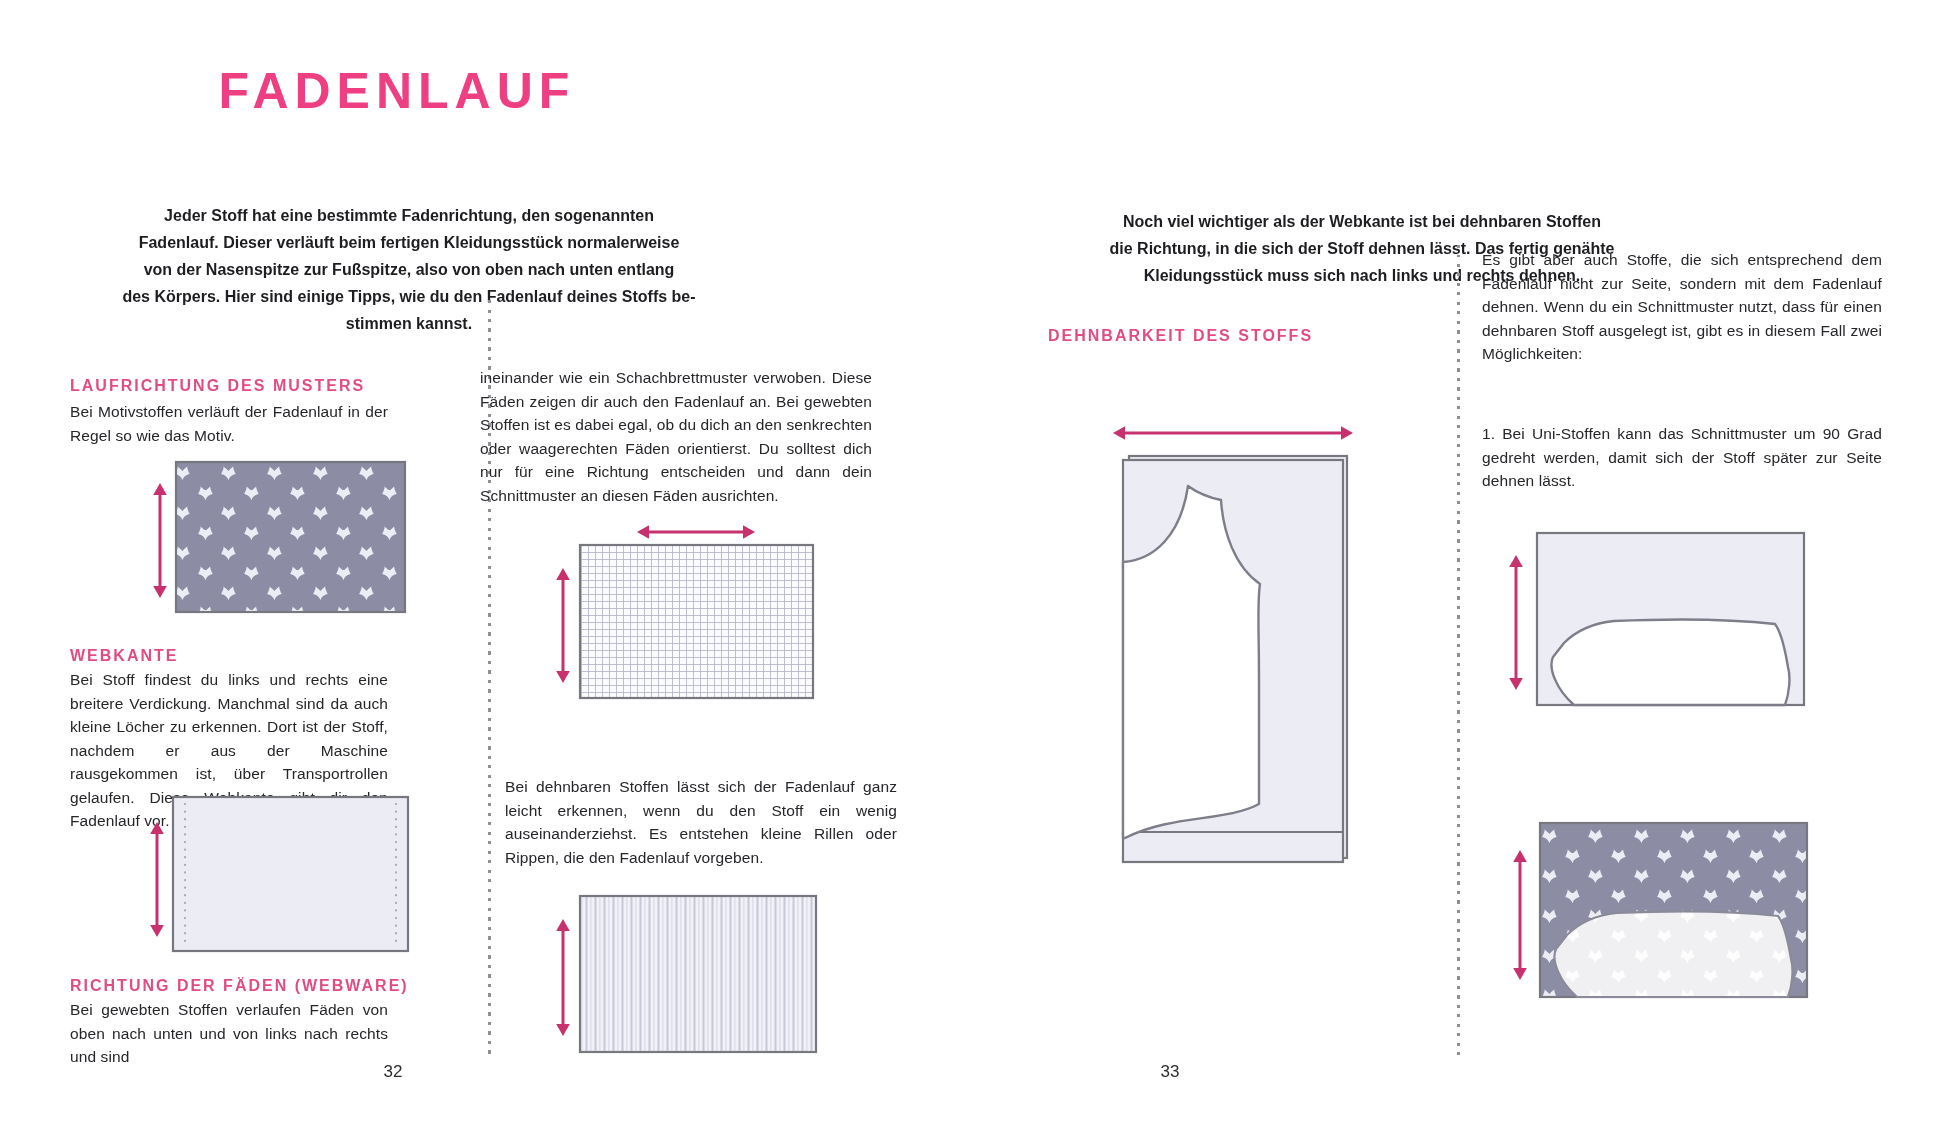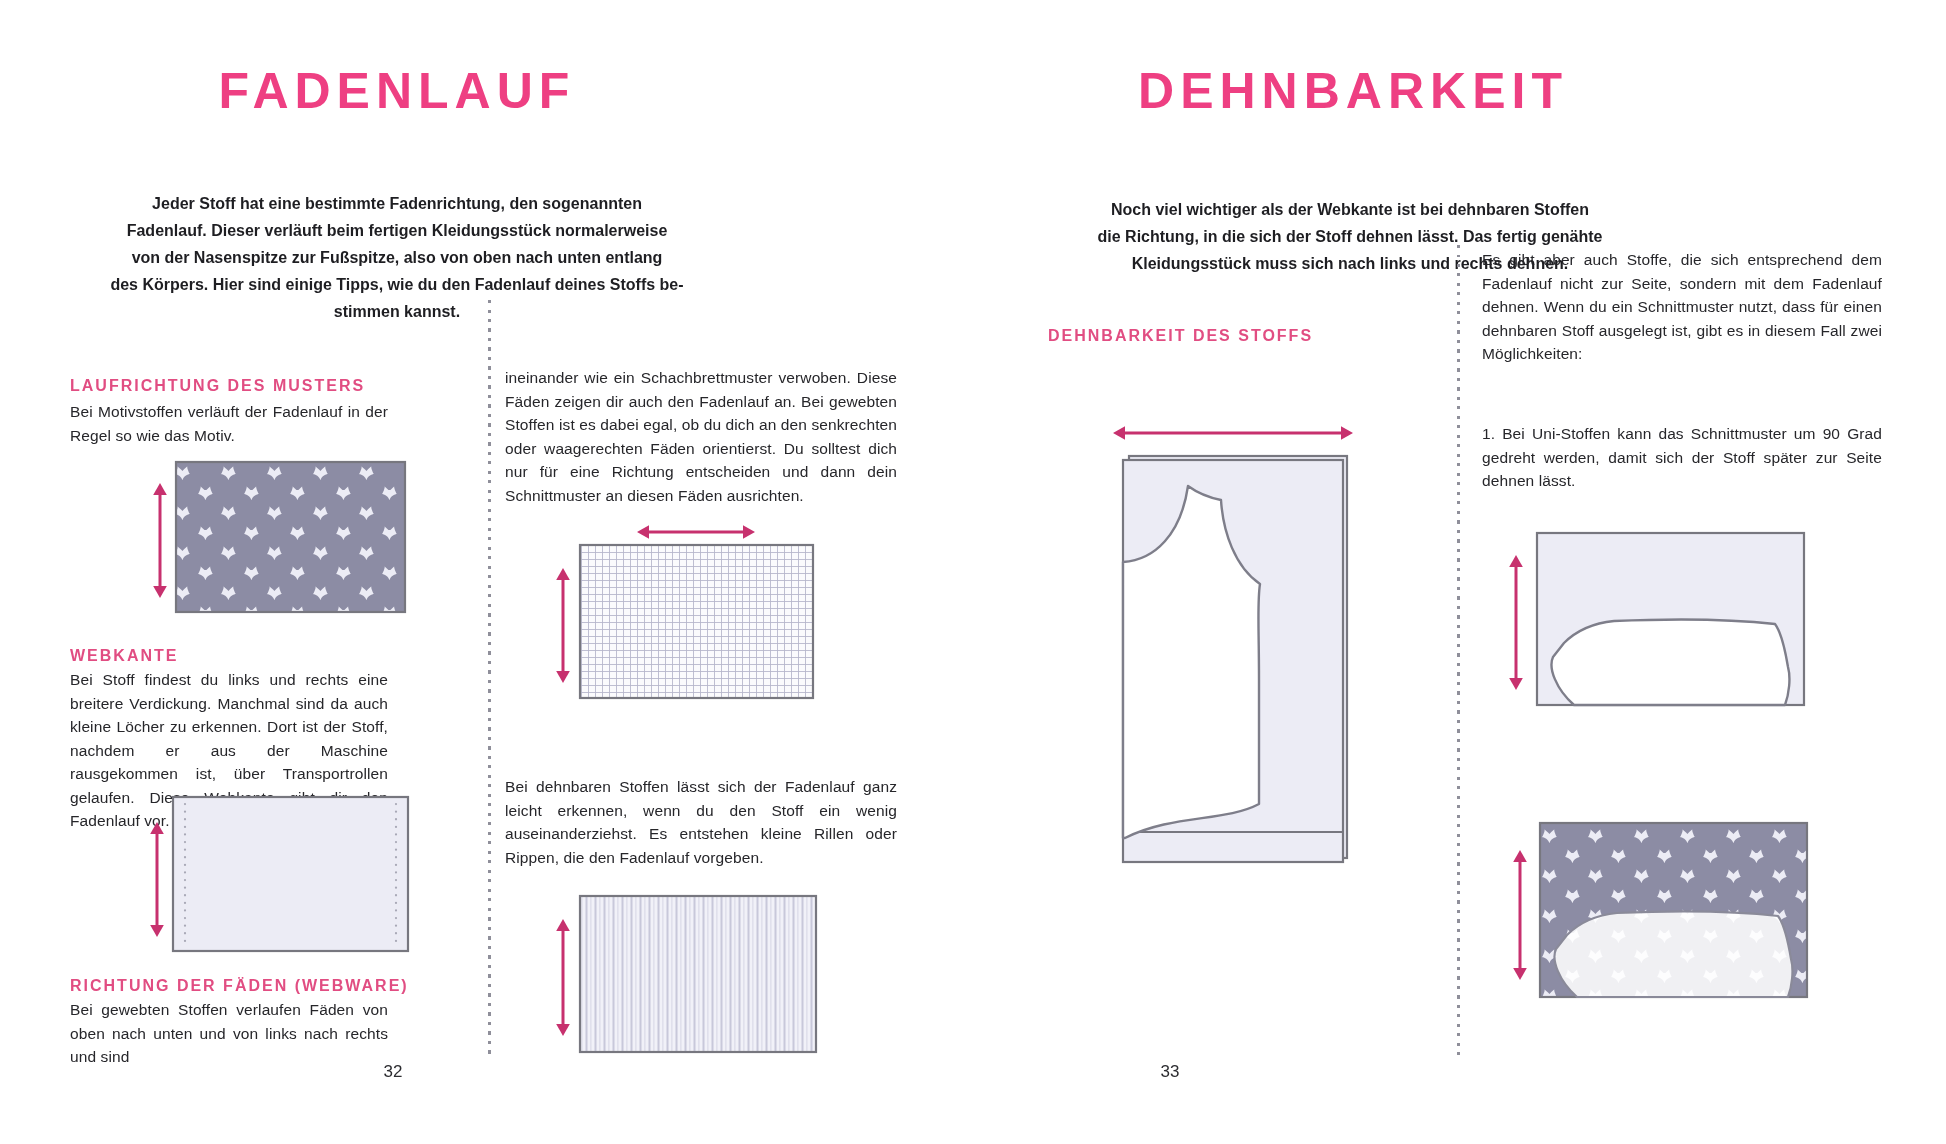--- a/index.html
+++ b/index.html
@@ -1,21 +1,21 @@
 <!DOCTYPE html>
 <html lang="de" style="--accent: #ee3f82; --heading: #e14d82; --arrow: #c7316e; --fabric: #ececf5; --heart: #8c8ca4; --outline: #77777f; --text: #26262a; --dot: #8f8f9a;"><head>
 <meta charset="utf-8">
 <style>
   html,body{margin:0;padding:0;background:#ffffff;}
   .spread{position:relative;width:1946px;height:1144px;background:#fff;overflow:hidden;
           font-family:"Liberation Sans","DejaVu Sans",sans-serif;}
   .ptitle{position:absolute;font-weight:bold;font-size:50px;letter-spacing:6px;
           color:var(--accent);text-align:center;margin:0;}
   .intro{position:absolute;font-weight:bold;font-size:16px;line-height:27px;text-align:center;
-         color:#1e1e22;white-space:pre-line;margin:0;}
+         color:#1e1e22;white-space:pre-line;margin:12px;}
   .shead{position:absolute;font-weight:bold;font-size:16px;letter-spacing:2px;
          color:var(--heading);white-space:pre;line-height:23px;margin:0;}
   .body{position:absolute;font-size:15.5px;line-height:23.5px;text-align:justify;
         color:var(--text);letter-spacing:0.1px;margin:0;}
   .pgnum{position:absolute;font-size:17px;color:#2c2c30;text-align:center;margin:0;}
   .vdivider{position:absolute;width:3px;
         background:repeating-linear-gradient(to bottom,var(--dot) 0 3px,transparent 3px 9.5px);}
   svg.diagram{position:absolute;overflow:visible;}
   .arw{stroke:var(--arrow);stroke-width:3;fill:none;}
   .arwh{fill:var(--arrow);}
@@ -90,21 +90,21 @@
       <polygon class="arwh" points="22,149 15.2,137 28.8,137"></polygon>
     </g>
     <rect class="swatch" x="38" y="9" width="235" height="154"></rect>
     <line class="selvedge-dots" x1="50" y1="16" x2="50" y2="156"></line>
     <line class="selvedge-dots" x1="261" y1="16" x2="261" y2="156"></line>
   </svg>
 
   <h2 class="shead" style="left:70px;top:974px;">RICHTUNG DER FÄDEN (WEBWARE)</h2>
   <p class="body" style="left:70px;top:998px;width:318px;">Bei gewebten Stoffen verlaufen Fäden von oben nach unten und von links nach rechts und sind</p>
 
-  <p class="body" style="left:505px;top:366px;width:392px;">ineinander wie ein Schachbrettmuster verwoben. Diese Fäden zeigen dir auch den Fadenlauf an. Bei gewebten Stoffen ist es dabei egal, ob du dich an den senkrechten oder waagerechten Fäden orientierst. Du solltest dich nur für eine Richtung entscheiden und dann dein Schnittmuster an diesen Fäden ausrichten.</p>
+  <p class="body" style="left:480px;top:366px;width:392px;">ineinander wie ein Schachbrettmuster verwoben. Diese Fäden zeigen dir auch den Fadenlauf an. Bei gewebten Stoffen ist es dabei egal, ob du dich an den senkrechten oder waagerechten Fäden orientierst. Du solltest dich nur für eine Richtung entscheiden und dann dein Schnittmuster an diesen Fäden ausrichten.</p>
 
   <svg class="diagram" style="left:540px;top:518px;" width="290" height="185" viewBox="0 0 290 185">
     <g>
       <line class="arw" x1="108" y1="14" x2="204" y2="14"></line>
       <polygon class="arwh" points="97,14 109,7.2 109,20.8"></polygon>
       <polygon class="arwh" points="215,14 203,7.2 203,20.8"></polygon>
     </g>
     <g>
       <line class="arw" x1="23" y1="60" x2="23" y2="155"></line>
       <polygon class="arwh" points="23,50 16.2,62 29.8,62"></polygon>
@@ -119,21 +119,20 @@
     <g>
       <line class="arw" x1="23" y1="43" x2="23" y2="140"></line>
       <polygon class="arwh" points="23,33 16.2,45 29.8,45"></polygon>
       <polygon class="arwh" points="23,150 16.2,138 29.8,138"></polygon>
     </g>
     <rect class="swatch-stripes" x="40" y="10" width="236" height="156"></rect>
   </svg>
 
   <p class="pgnum" style="left:343px;top:1062px;width:100px;">32</p>
 
-  <h1 class="ptitle" style="left:1053px;top:62px;width:600px;">DEHNBARKEIT</h1>
 
   <p class="intro" style="left:1030px;top:196px;width:640px;">Noch viel wichtiger als der Webkante ist bei dehnbaren Stoffen
 die Richtung, in die sich der Stoff dehnen lässt. Das fertig genähte
 Kleidungsstück muss sich nach links und rechts dehnen.</p>
 
   <div class="vdivider" style="left:1457px;top:245px;height:810px;"></div>
 
   <h2 class="shead" style="left:1048px;top:304px;margin-top:20px;">DEHNBARKEIT DES STOFFS</h2>
 
   <svg class="diagram" style="left:1085px;top:412px;" width="300" height="465" viewBox="0 0 300 465">

